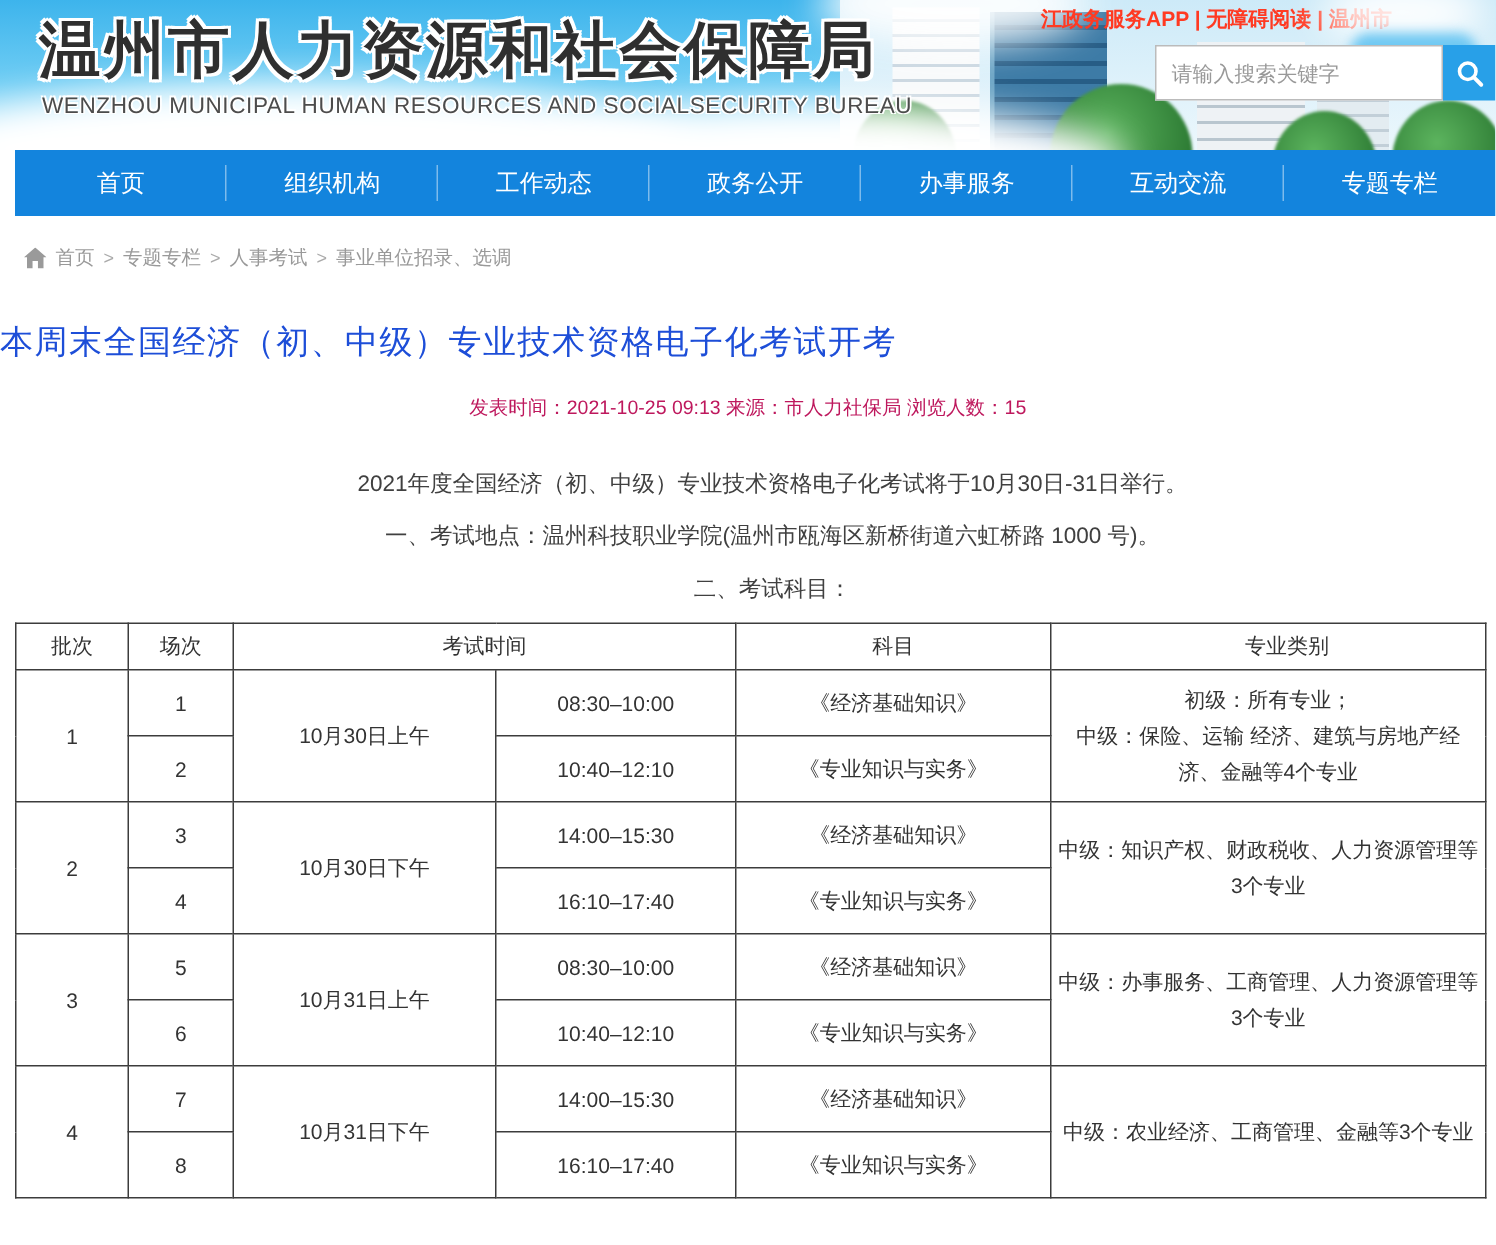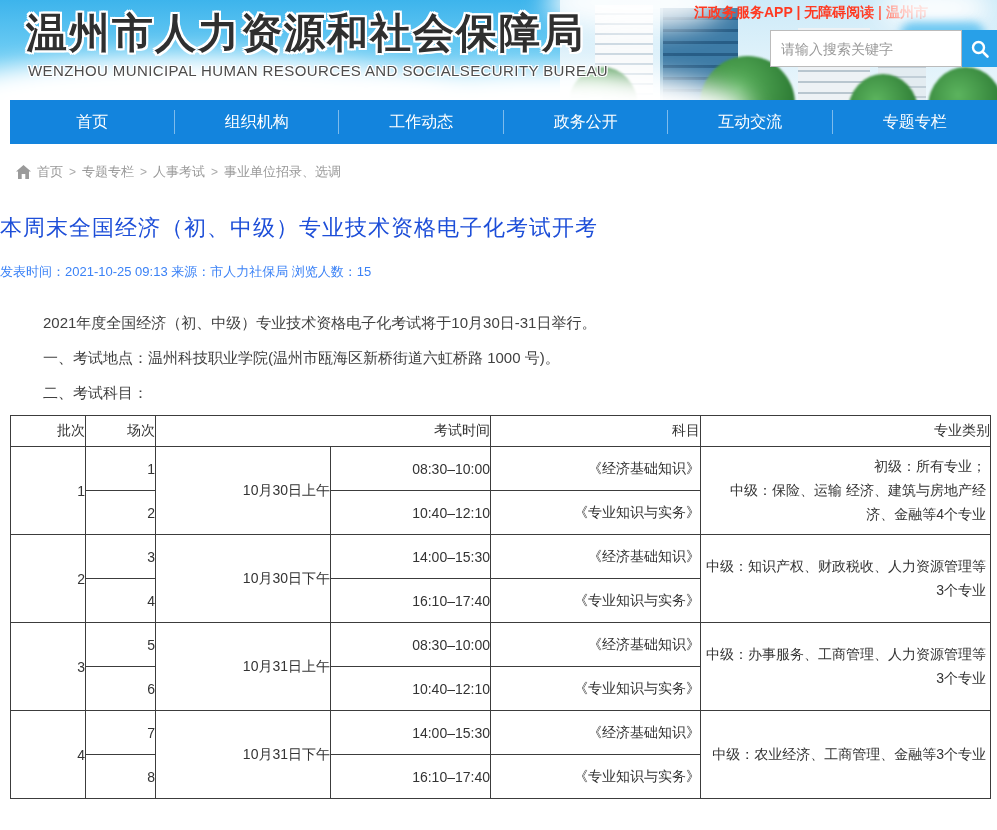--- a/index.html
+++ b/index.html
@@ -68,29 +68,29 @@
 
   
   .breadcrumb { margin:19px 0 0 16px; display:flex; align-items:center; gap:6px;
     font-size:13px; color:#999; }
   .breadcrumb .bc-link { cursor:pointer; }
   .bc-sep { color:#aaa; font-size:12px; }
 
   
   .article-title { margin-top:32px; text-align:left; font-size:22px; color:#1d4ed8;
     letter-spacing:1px; }
-  .article-meta { margin-top:20px; text-align:left; font-size:13px; color:#3b82f6; }
-  .body-text { margin:30px 10px 0 10px; }
+  .article-meta { margin-top:20px; text-align:center; font-size:13px; color:#be185d; }
+  .body-text { margin:30px 10px 0 10px;text-align:center; }
   .body-text p { font-size:15px; color:#404040; line-height:1.65; margin-bottom:10px;
     text-indent:2.2em; }
 
   
   table.exam { border-collapse:collapse; margin:10px 7px 0 10px; width:980px;
     table-layout:fixed; }
-  table.exam th, table.exam td { border:1px solid #3c3c3c; text-align:right;
+  table.exam th, table.exam td { border:1px solid #3c3c3c; text-align:center;
     vertical-align:middle; font-size:14px; color:#333; font-weight:400; }
   table.exam th { height:31px; }
   table.exam td { height:44px; }
   th.thick { border-bottom:3px solid #111;padding-left:25px; }
   td.cat { white-space:pre-line; line-height:1.7; padding:0 4px; }
 </style>
 </head>
 <body>
 
 <div class="header">
@@ -128,20 +128,21 @@
       </span>
     </button>
   </div>
 </div>
 
 <div class="nav">
   <div class="nav-item">首页</div>
   <div class="nav-item">组织机构</div>
   <div class="nav-item">工作动态</div>
   <div class="nav-item">政务公开</div>
+  <div class="nav-item">办事服务</div>
   <div class="nav-item">互动交流</div>
   <div class="nav-item">专题专栏</div>
 </div>
 
 <div class="breadcrumb">
   <span style="display:flex;">
     <svg width="15" height="14" viewBox="0 0 15 14">
       <path d="M7.5 0 L15 6.5 H13 V14 H9.3 V9 H5.7 V14 H2 V6.5 H0 Z" fill="#9a9a9a"></path>
     </svg>
   </span>

